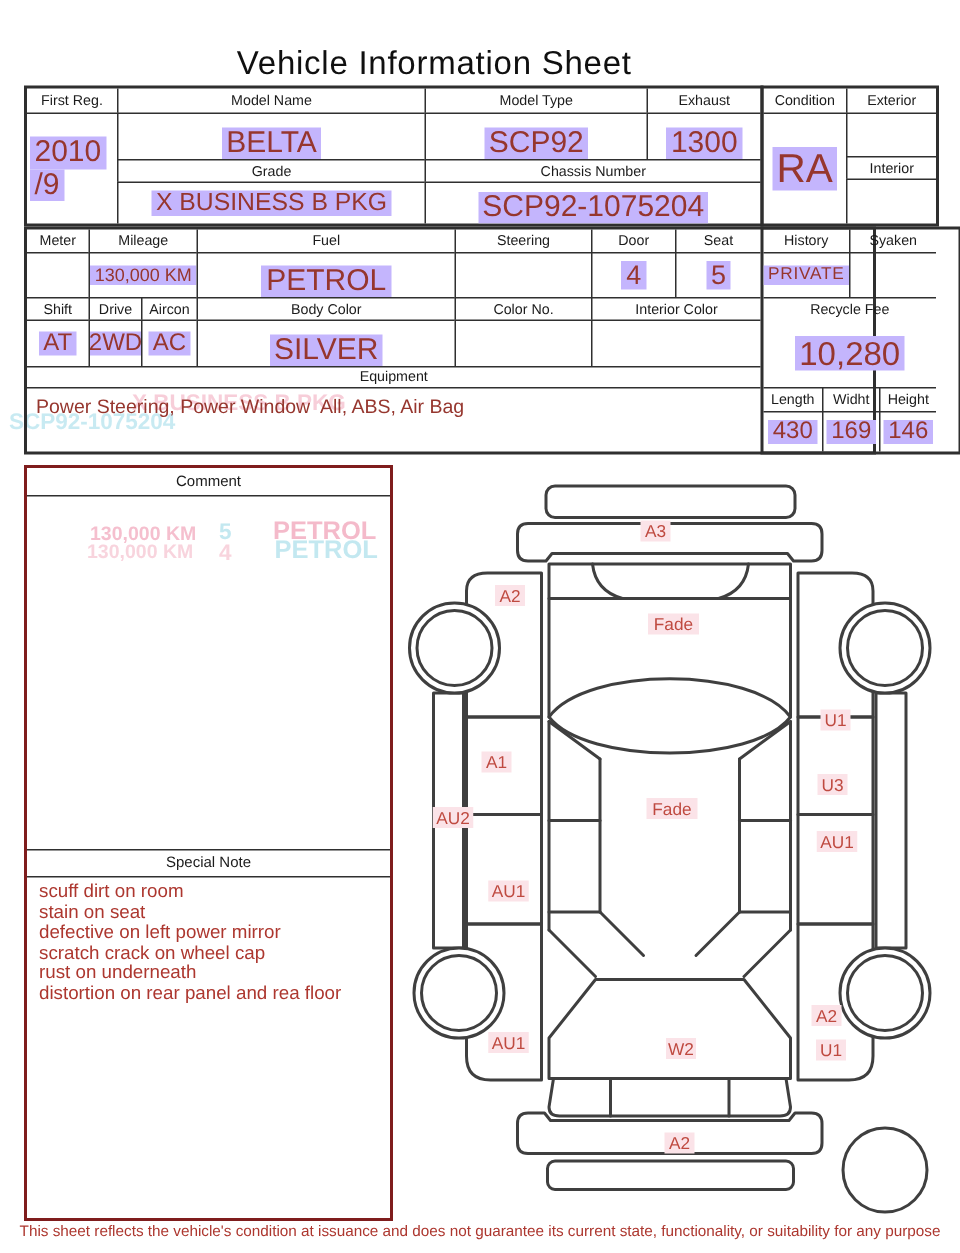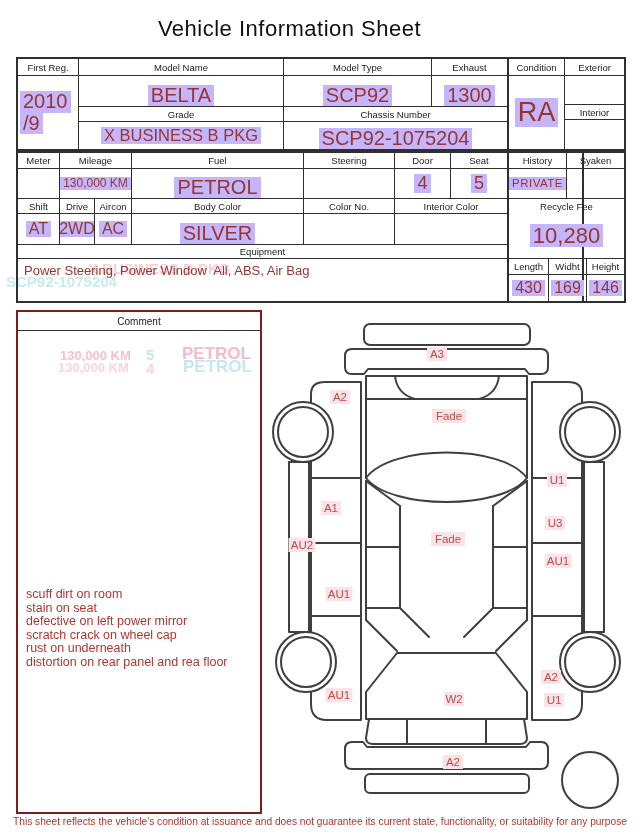--- a/index.html
+++ b/index.html
@@ -1,18 +1,18 @@
 <!DOCTYPE html>
 <html><head>
 <meta charset="utf-8">
 <style>
   html,body{margin:0;padding:0;background:#fff;}
   #page{position:relative;width:640px;height:835px;background:#ffffff;
         font-family:"Liberation Sans",sans-serif;overflow:hidden;}
-  .title{position:absolute;top:16px;left:0;width:579px;text-align:center;
+  .title{position:absolute;top:29px;left:0;width:579px;text-align:center;
          font-size:22px;color:#101010;letter-spacing:.5px;}
   .box{position:absolute;border:2px solid #2f2f2f;box-sizing:border-box;display:grid;}
   .cell{display:flex;align-items:center;justify-content:center;box-sizing:border-box;overflow:hidden;}
   .hdr{font-size:9.5px;color:#1b1b1b;}
   .val{color:#96362e;}
   .bl{border-left:1px solid #2f2f2f;}
   .bt{border-top:1px solid #2f2f2f;}
   .pk{background:#c4b5fd;padding:0 3px;line-height:1.06;white-space:pre;}
   .f20{font-size:20px;align-items:flex-end;} .f18{font-size:18px;} .f16{font-size:16px;}
   .f27{font-size:27px;} .f22{font-size:22px;} .f12{font-size:12px;}
@@ -139,21 +139,21 @@
     <div class="cell val bl bt f20" style="grid-area:4/4/5/5">
         <span class="pk">SILVER</span>
       </div>
     <div class="cell bl bt" style="grid-area:4/5/5/6"></div>
     <div class="cell bl bt" style="grid-area:4/6/5/8"></div>
 
     <div class="cell val bt f13 left topalign eq" style="grid-area:6/1/7/8">Power Steering, Power Window  All, ABS, Air Bag</div>
     <div class="cell hdr bt" style="grid-area:5/1/6/8">Equipment</div>
   </div>
 
-  <div class="box" style="left:507px;top:151px;width:119px;height:152px;grid-template-columns:39px 18px 20px 38px;grid-template-rows:15px 30px 15px 45px 16px 27px;">
+  <div class="box" style="left:507px;top:151px;width:134px;height:152px;grid-template-columns:39px 18px 20px 38px;grid-template-rows:15px 30px 15px 45px 16px 27px;">
     <div class="cell hdr" style="grid-area:1/1/2/3">History</div>
     <div class="cell hdr bl" style="grid-area:1/3/2/5">Syaken</div>
     <div class="cell val bt f11" style="grid-area:2/1/3/3">
         <span class="pk">PRIVATE</span>
       </div>
     <div class="cell bl bt" style="grid-area:2/3/3/5"></div>
     <div class="cell hdr bt" style="grid-area:3/1/4/5">Recycle Fee</div>
     <div class="cell val f22" style="grid-area:4/1/5/5">
         <span class="pk">10,280</span>
       </div>
@@ -166,20 +166,21 @@
     <div class="cell val bl bt f16" style="grid-area:6/2/7/4">
         <span class="pk">169</span>
       </div>
     <div class="cell val bl bt f16" style="grid-area:6/4/7/5">
         <span class="pk">146</span>
       </div>
   </div>
 
   <div class="comment-box">
     <div class="c-hdr">Comment</div>
+    <div class="sn-band">Special Note</div>
     <div class="sn-text">
         <div>scuff dirt on room</div>
         <div>stain on seat</div>
         <div>defective on left power mirror</div>
         <div>scratch crack on wheel cap</div>
         <div>rust on underneath</div>
         <div>distortion on rear panel and rea floor</div>
       </div>
   </div>
 

